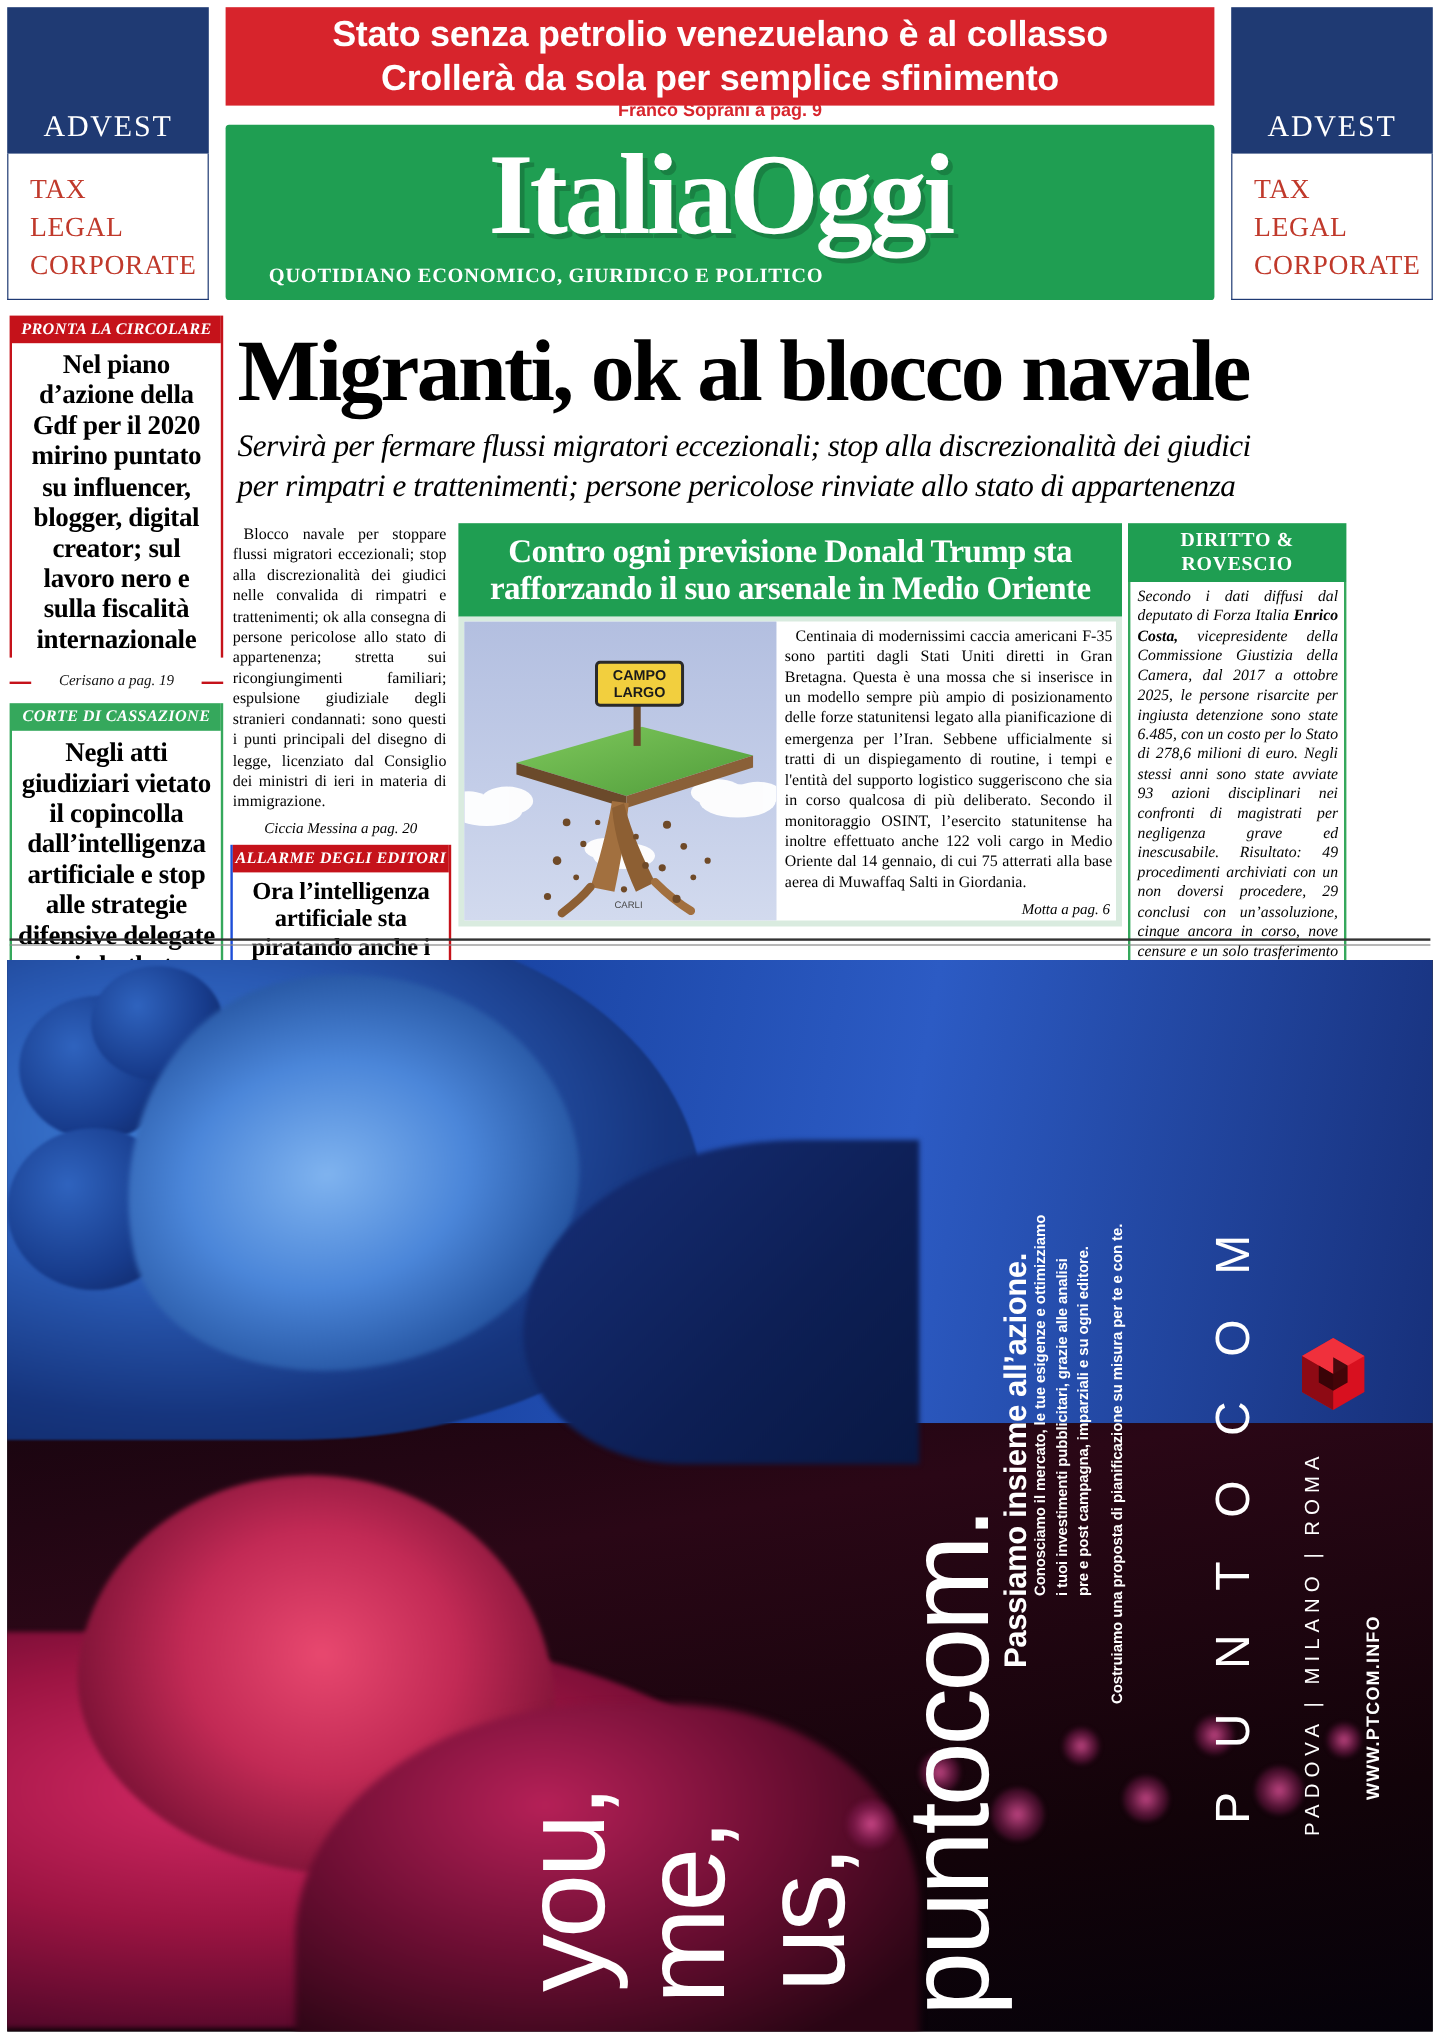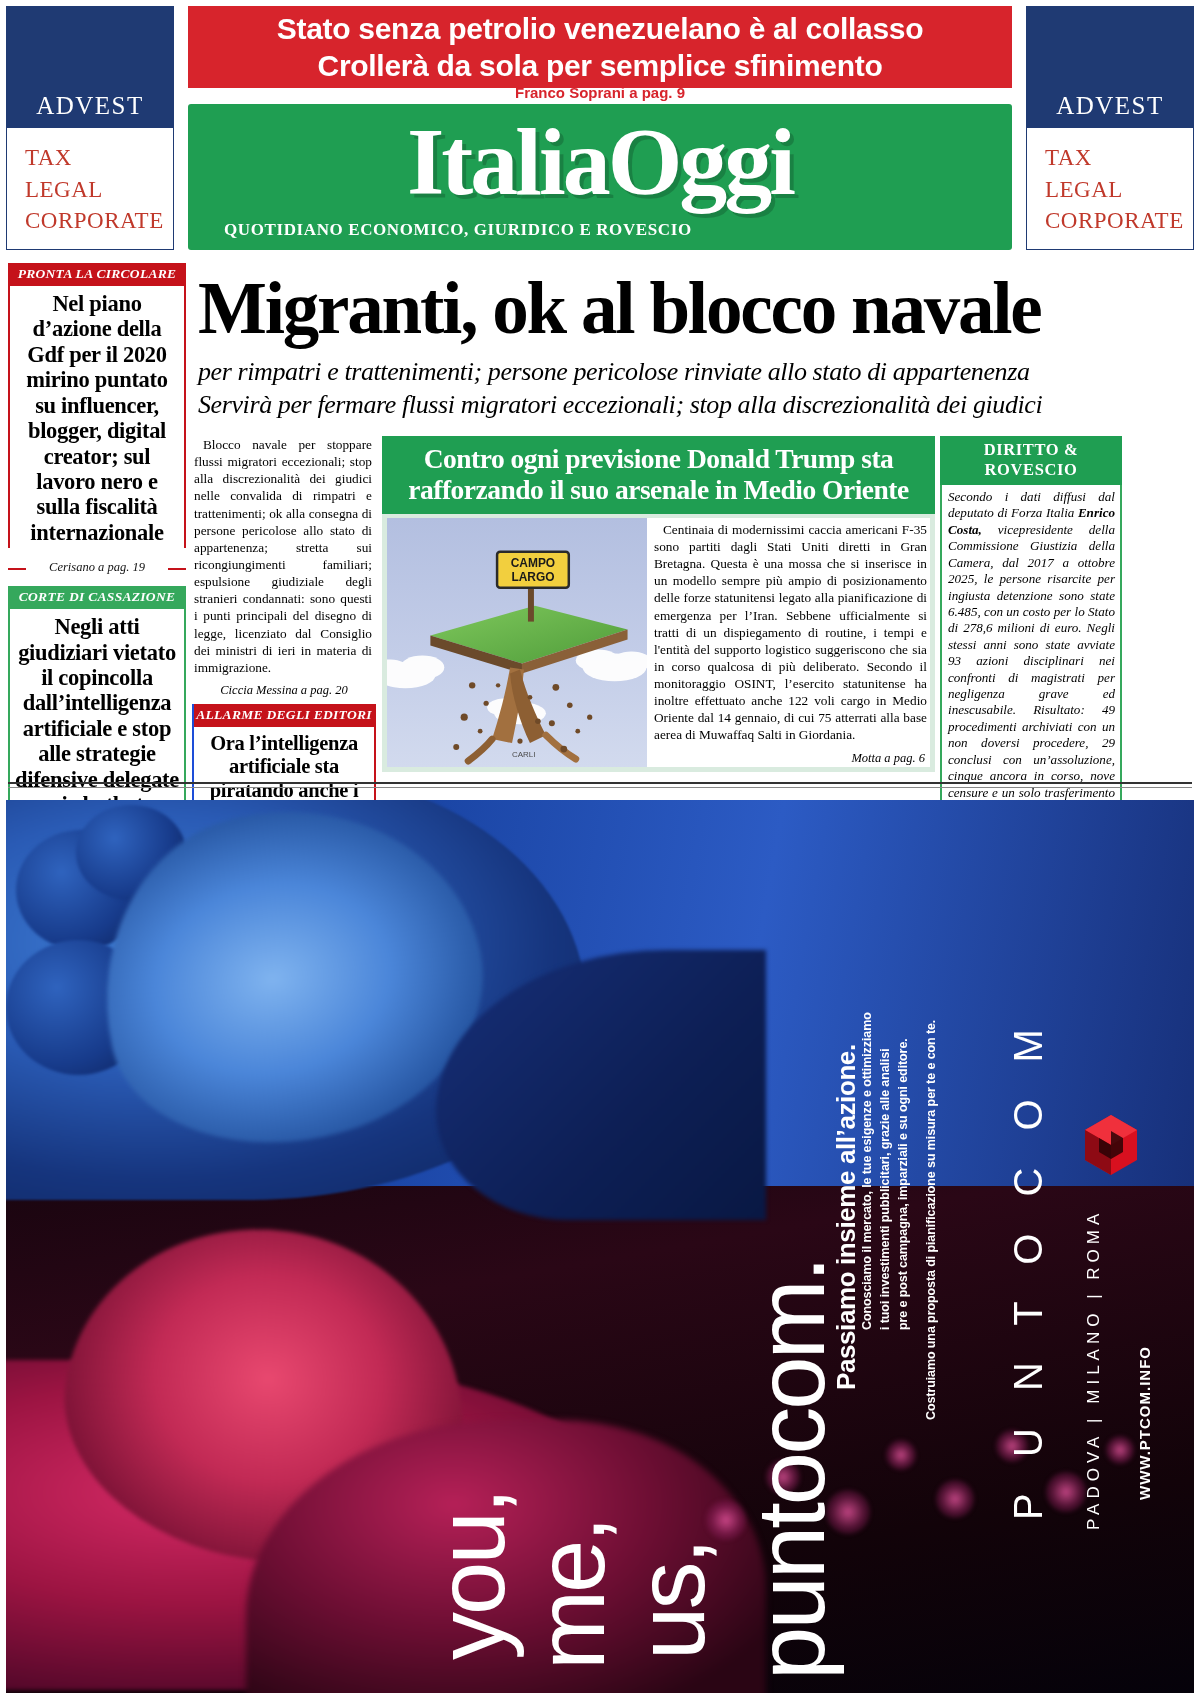--- a/index.html
+++ b/index.html
@@ -426,21 +426,21 @@
     </div>
 
     <div class="red-banner">
       <div class="l1">Stato senza petrolio venezuelano è al collasso</div>
       <div class="l2">Crollerà da sola per semplice sfinimento</div>
     </div>
     <div class="red-banner-byline">Franco Soprani a pag. 9</div>
 
     <div class="logo-box">
       <div class="logo-text">ItaliaOggi</div>
-      <div class="logo-sub">QUOTIDIANO ECONOMICO, GIURIDICO E ROVESCIO</div>
+      <div class="logo-sub">QUOTIDIANO ECONOMICO, GIURIDICO E POLITICO</div>
     </div>
 
     <div class="advest-col right">
       <div class="advest-top">ADVEST</div>
       <div class="advest-bot">
         <div>TAX</div>
         <div>LEGAL</div>
         <div>CORPORATE</div>
       </div>
     </div>
@@ -461,22 +461,22 @@
       <div class="rail-box green-b">
         <div class="rail-kicker green">CORTE DI CASSAZIONE</div>
         <div class="rail-body">Negli atti giudiziari vietato il copincolla dall’intelligenza artificiale e stop alle strategie difensive delegate ai chatbot</div>
       </div>
       <div class="rail-credit green-l">Ferrara a pag. 19</div>
     </div>
 
     <div class="headline-zone">
       <div class="main-headline">Migranti, ok al blocco navale</div>
       <div class="main-deck">
+        <div>Servirà per fermare flussi migratori eccezionali; stop alla discrezionalità dei giudici</div>
         <div>per rimpatri e trattenimenti; persone pericolose rinviate allo stato di appartenenza</div>
-        <div>Servirà per fermare flussi migratori eccezionali; stop alla discrezionalità dei giudici</div>
       </div>
     </div>
 
     <div class="lower">
 
       <div class="col-lead">
         <div class="lead-text">
           <p>Blocco navale per stoppare flussi migratori eccezionali; stop alla discrezionalità dei giudici nelle convalida di rimpatri e trattenimenti; ok alla consegna di persone pericolose allo stato di appartenenza; stretta sui ricongiungimenti familiari; espulsione giudiziale degli stranieri condannati: sono questi i punti principali del disegno di legge, licenziato dal Consiglio dei ministri di ieri in materia di immigrazione.</p>
         </div>
         <div class="lead-credit">Ciccia Messina a pag. 20</div>

